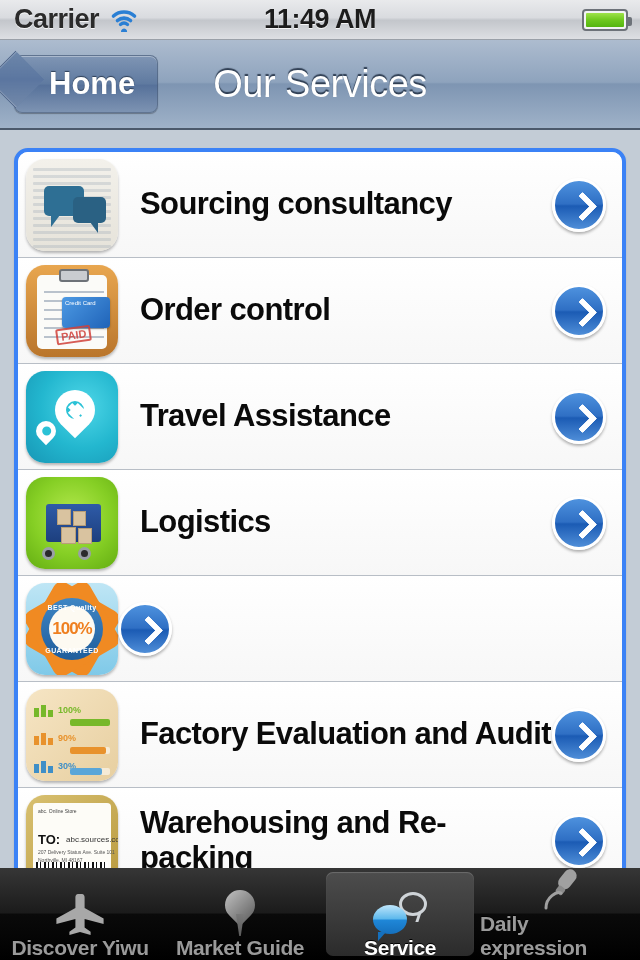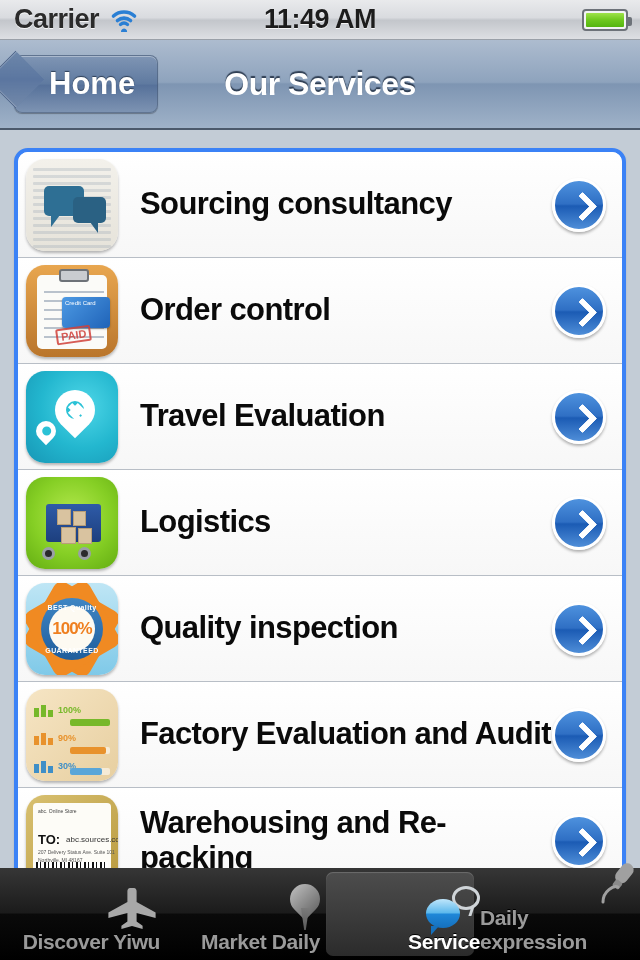--- a/index.html
+++ b/index.html
@@ -48,21 +48,21 @@
 
   
   #nav-bar {
     position:absolute; top:40px; left:0; width:640px; height:90px;
     background:linear-gradient(to bottom,#adbccf 0%,#8ea3bd 48%,#7e95b2 50%,#9fb2c8 100%);
     border-bottom:2px solid #4b596b;
     display:flex; align-items:center;
   }
   #nav-title {
     position:absolute; left:0; width:640px; text-align:center;
-    font-size:32px; font-weight:bold; color:#ffffff;
+    font-size:38px; font-weight:normal; color:#ffffff;
     text-shadow:0 -2px 1px rgba(30,45,65,.85);
     letter-spacing:-0.5px;
   }
   #back-button {
     position:relative; margin-left:14px; height:58px;
     display:flex; align-items:center;
     padding:0 22px 0 34px;
     background:linear-gradient(to bottom,#7f95b4 0%,#5f7aa0 50%,#56719a 52%,#7d93b2 100%);
     border:1px solid #44557080;
     border-radius:8px;
@@ -298,22 +298,22 @@
     background:repeating-linear-gradient(to right,#111 0 2px,#fff 2px 4px,#111 4px 5px,#fff 5px 8px);
   }
 
   
   #tab-bar {
     position:absolute; bottom:0; left:0; width:640px; height:92px;
     background:linear-gradient(to bottom,#363636 0%,#1b1b1b 49%,#0a0a0a 50%,#000 100%);
     display:flex;
   }
   .tab {
-    flex:1; display:flex; flex-direction:column; align-items:flex-end;
-    justify-content:flex-end; padding-bottom:6px; cursor:pointer;
+    flex:1; display:flex; flex-direction:column; align-items:center;
+    justify-content:flex-end; cursor:pointer;
     position:relative;
   }
   .tab.selected:before {
     content:""; position:absolute; left:6px; right:6px; top:4px; bottom:4px;
     background:linear-gradient(to bottom,#4d4d4d,#2b2b2b);
     border-radius:7px;
     box-shadow:inset 0 1px 1px rgba(255,255,255,.18);
   }
   .tab-icon { height:48px; position:relative; z-index:2; display:flex; align-items:flex-end; }
   .tab-label {
@@ -428,21 +428,21 @@
       </div>
       <div class="cell-title">Order control</div>
       <div class="disclosure"></div>
     </div>
 
     <div class="cell">
       <div class="icon-tile ic-travel">
         <div class="pin pin-big"></div>
         <div class="pin pin-small"></div>
       </div>
-      <div class="cell-title">Travel Evaluation</div>
+      <div class="cell-title">Travel Assistance</div>
       <div class="disclosure"></div>
     </div>
 
     <div class="cell">
       <div class="icon-tile ic-logistics">
         <div class="truck-body"></div>
         <div class="truck-cab"></div>
         <div class="boxes">
           <i class="b1"></i>
             <i class="b2"></i>
@@ -457,21 +457,20 @@
     </div>
 
     <div class="cell">
       <div class="icon-tile ic-quality">
         <div class="badge-star"></div>
         <div class="badge-ring"></div>
         <div class="badge-core">100%</div>
         <div class="badge-top-text">BEST Quality</div>
         <div class="badge-bot-text">GUARANTEED</div>
       </div>
-      <div class="cell-title">Quality inspection</div>
       <div class="disclosure"></div>
     </div>
 
     <div class="cell two-line">
       <div class="icon-tile ic-factory">
         <div class="fac-row" style="top:14px; color:#77b82a">
           <span class="plant">
             <i style="left:0;height:9px"></i>
               <i style="left:7px;height:12px"></i>
               <i style="left:14px;height:7px"></i>
@@ -535,21 +534,21 @@
     <span class="tab-label">Discover Yiwu</span>
   </div>
 
   <div class="tab">
     <span class="tab-icon">
       <span class="mappin">
         <span class="head"></span>
           <span class="tail"></span>
       </span>
     </span>
-    <span class="tab-label">Market Daily</span>
+    <span class="tab-label">Market Guide</span>
   </div>
 
   <div class="tab selected">
     <span class="tab-icon">
       <span class="chat-icons">
         <span class="chat-outline"></span>
         <span class="chat-blue"></span>
       </span>
     </span>
     <span class="tab-label">Service</span>

